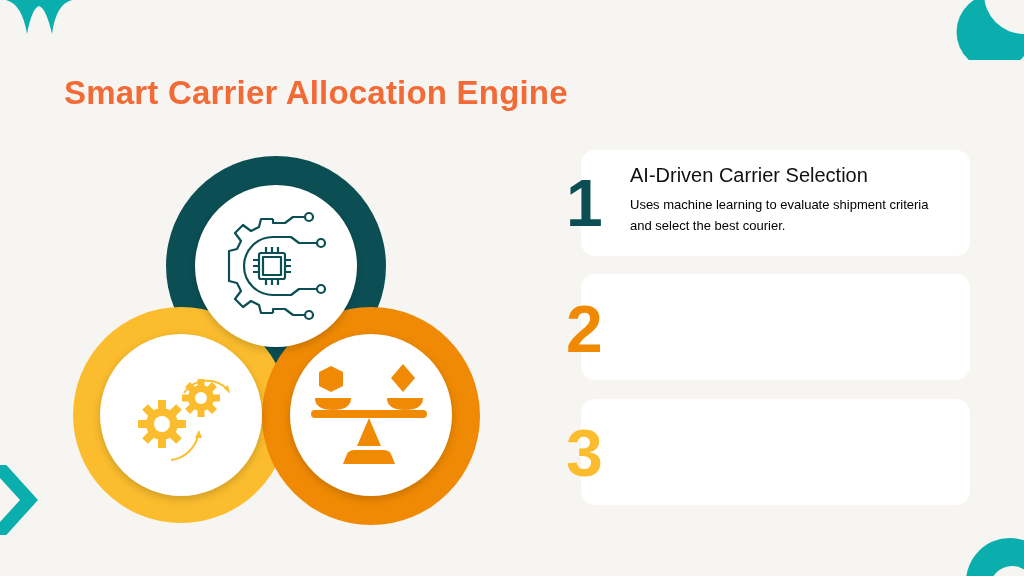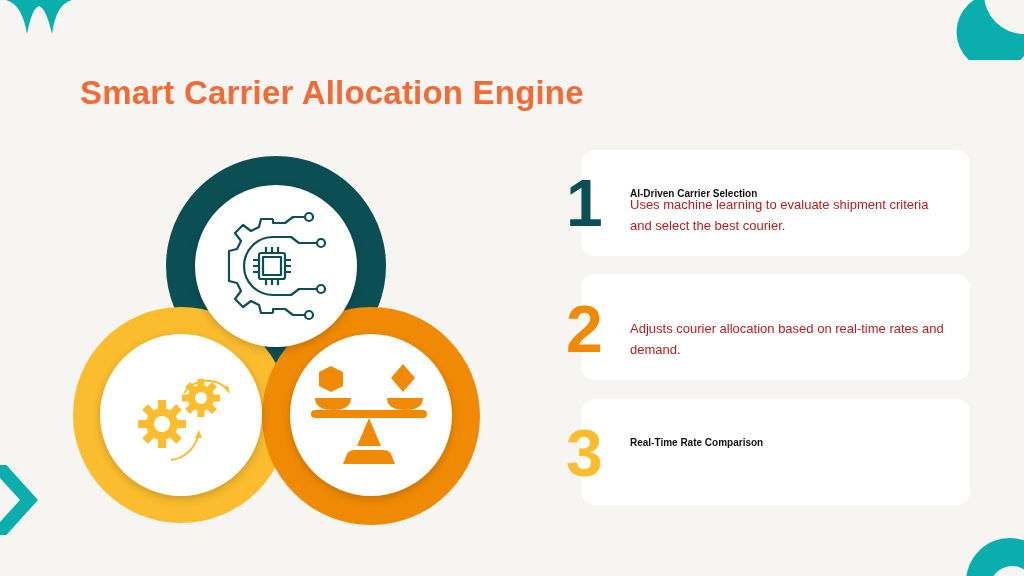--- a/index.html
+++ b/index.html
@@ -2,21 +2,21 @@
 <html><head>
 <meta charset="utf-8">
 <style>
   html, body { margin: 0; padding: 0; }
   body {
     width: 1024px; height: 576px; overflow: hidden; position: relative;
     background: #f7f5f2;
     font-family: "Liberation Sans", "DejaVu Sans", sans-serif;
   }
   .title {
-    position: absolute; left: 80px; top: 74px;
+    position: absolute; left: 64px; top: 74px;
     font-size: 33px; font-weight: 700; color: #f26a36; letter-spacing: 0.2px;
     margin: 0; white-space: nowrap;
   }
   .deco { position: absolute; }
   .diagram { position: absolute; left: 0; top: 0; width: 520px; height: 576px; }
   .ring { position: absolute; border-radius: 50%; }
   .inner {
     position: absolute; border-radius: 50%; background: #ffffff;
     box-shadow: 0 3px 8px rgba(0,0,0,0.18);
     display: flex; align-items: center; justify-content: center;
@@ -24,25 +24,25 @@
   .card {
     position: absolute; left: 581px; width: 389px; height: 106px;
     background: #ffffff; border-radius: 14px;
   }
   .num {
     position: absolute; left: 566px; font-size: 66px; font-weight: 700;
     line-height: 1; font-family: "Liberation Sans", sans-serif;
   }
   .card-title {
     position: absolute; left: 49px; top: 14px;
-    font-size: 10px; font-weight: 700; color: #111111; white-space: nowrap; margin-top: 24px;
+    font-size: 20px; font-weight: 400; color: #111111; white-space: nowrap;
   }
   .card-desc {
     position: absolute; left: 49px; top: 44px; width: 320px;
-    font-size: 13px; line-height: 21px; color: #b91c1c;
+    font-size: 13px; line-height: 21px; color: #000000;
   }
 </style>
 </head>
 <body>
 
 <svg class="deco" style="left:0;top:0" width="80" height="40" viewBox="0 0 80 40">
   <path d="M6 0 L72 0 Q56 4 52 34 Q46 8 39 6 Q32 8 27 34 Q22 4 6 0 Z" fill="#0aafad"></path>
 </svg>
 <svg class="deco" style="left:940px;top:0" width="84" height="60" viewBox="0 0 84 60">
   <path d="M84 8 A38 38 0 1 0 84 56 Z" fill="#0aafad"></path>
@@ -146,21 +146,19 @@
 </div>
 
 <div>
   <div class="card" style="top:150px;">
     <div class="card-title">AI-Driven Carrier Selection</div>
     <div class="card-desc">Uses machine learning to evaluate shipment criteria and select the best courier.</div>
   </div>
   <div class="num" style="top:170px;color:#0b4f55;">1</div>
 
   <div class="card" style="top:274px;">
-    <div class="card-desc">Adjusts courier allocation based on real-time rates and demand.</div>
   </div>
   <div class="num" style="top:296px;color:#f08a04;">2</div>
 
   <div class="card" style="top:399px;">
-    <div class="card-title">Real-Time Rate Comparison</div>
   </div>
   <div class="num" style="top:420px;color:#fbbd2e;">3</div>
 </div>
 
 </body></html>

